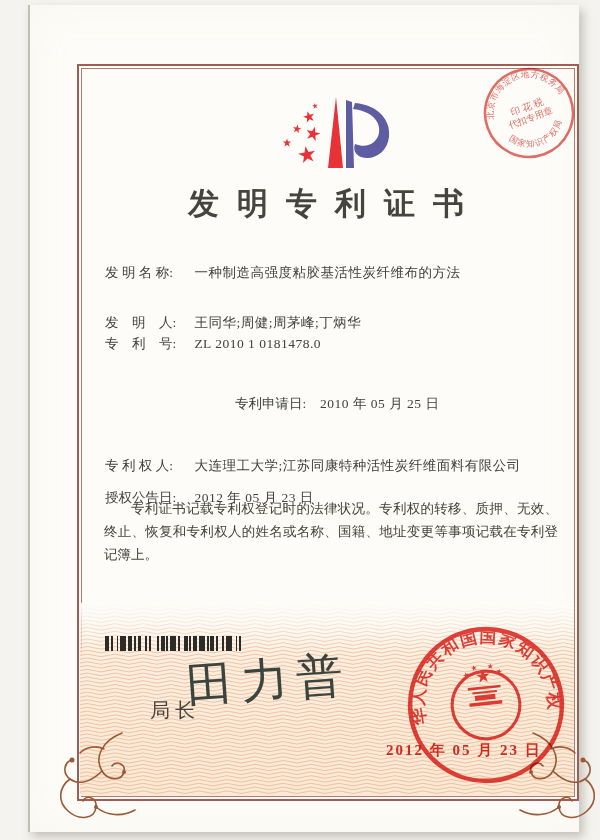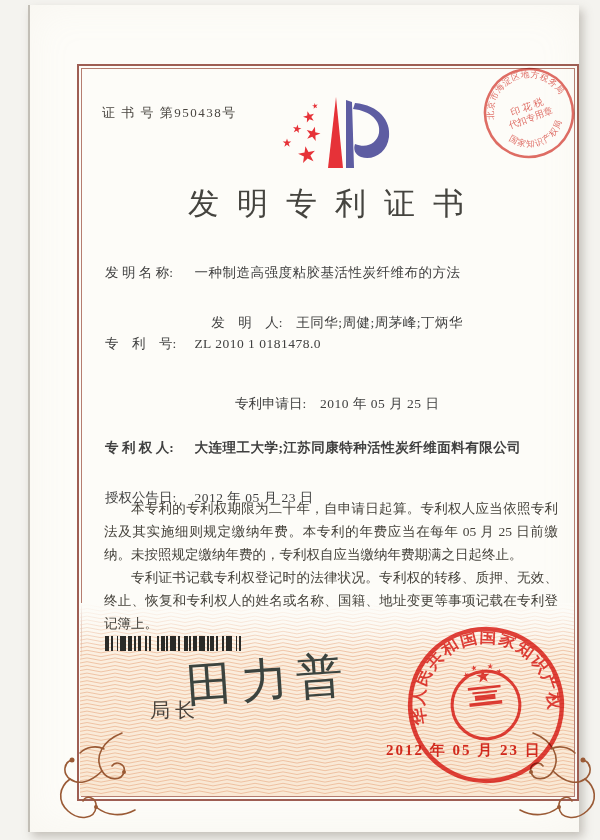--- a/index.html
+++ b/index.html
@@ -34,28 +34,28 @@
     background:linear-gradient(180deg,#fdfcf8 0%, rgba(253,252,248,0) 100%);
   }
   .cert-no{
     position:absolute;left:72px;top:99px;z-index:2;
     font-size:13px;letter-spacing:1.5px;color:#4a4641;
   }
   .logo{position:absolute;left:243px;top:82px;z-index:2;}
   .cert-title{
     position:absolute;left:47px;top:178px;width:498px;z-index:2;
     text-align:center;font-size:31px;color:#45443f;
-    letter-spacing:18px;text-indent:18px;font-weight:400;
+    letter-spacing:18px;text-indent:18px;font-weight:700;
   }
   .fields{position:absolute;left:75px;top:0;width:460px;z-index:2;}
   .field-row{position:absolute;left:0;width:460px;font-size:13.5px;color:#404040;white-space:nowrap;}
   .field-row .lab{display:inline-block;min-width:80px;}
   .field-row .val{margin-left:6px;letter-spacing:.5px;}
-  .row0{top:259px;} .row1{top:309px;text-align:center;} .row2{top:330px;}
-  .row3{top:390px;text-align:center;} .row4{top:434px;font-weight:bold;} .row5{top:484px;}
+  .row0{top:259px;} .row1{top:309px;} .row2{top:330px;}
+  .row3{top:390px;text-align:center;} .row4{top:452px;} .row5{top:484px;}
   .paras{
     position:absolute;left:74px;top:492px;width:454px;z-index:2;
     font-size:13.5px;line-height:23px;color:#45423b;text-align:justify;
   }
   .paras p{margin:0;text-indent:2em;}
   .barcode{
     position:absolute;left:75px;top:631px;width:200px;height:15px;z-index:2;
     white-space:nowrap;font-size:0;
   }
   .barcode i{display:inline-block;height:100%;background:#2b2b28;}
@@ -144,21 +144,20 @@
           <path d="M0 174.0 q7 -2.6 14 0 t14 0 t14 0 t14 0 t14 0 t14 0 t14 0 t14 0 t14 0 t14 0 t14 0 t14 0 t14 0 t14 0 t14 0 t14 0 t14 0 t14 0 t14 0 t14 0 t14 0 t14 0 t14 0 t14 0 t14 0 t14 0 t14 0 t14 0 t14 0 t14 0 t14 0 t14 0 t14 0 t14 0 t14 0 t14 0"></path>
           <path d="M0 177.8 q7 -2.6 14 0 t14 0 t14 0 t14 0 t14 0 t14 0 t14 0 t14 0 t14 0 t14 0 t14 0 t14 0 t14 0 t14 0 t14 0 t14 0 t14 0 t14 0 t14 0 t14 0 t14 0 t14 0 t14 0 t14 0 t14 0 t14 0 t14 0 t14 0 t14 0 t14 0 t14 0 t14 0 t14 0 t14 0 t14 0 t14 0"></path>
           <path d="M0 181.6 q7 -2.6 14 0 t14 0 t14 0 t14 0 t14 0 t14 0 t14 0 t14 0 t14 0 t14 0 t14 0 t14 0 t14 0 t14 0 t14 0 t14 0 t14 0 t14 0 t14 0 t14 0 t14 0 t14 0 t14 0 t14 0 t14 0 t14 0 t14 0 t14 0 t14 0 t14 0 t14 0 t14 0 t14 0 t14 0 t14 0 t14 0"></path>
           <path d="M0 185.4 q7 -2.6 14 0 t14 0 t14 0 t14 0 t14 0 t14 0 t14 0 t14 0 t14 0 t14 0 t14 0 t14 0 t14 0 t14 0 t14 0 t14 0 t14 0 t14 0 t14 0 t14 0 t14 0 t14 0 t14 0 t14 0 t14 0 t14 0 t14 0 t14 0 t14 0 t14 0 t14 0 t14 0 t14 0 t14 0 t14 0 t14 0"></path>
           <path d="M0 189.2 q7 -2.6 14 0 t14 0 t14 0 t14 0 t14 0 t14 0 t14 0 t14 0 t14 0 t14 0 t14 0 t14 0 t14 0 t14 0 t14 0 t14 0 t14 0 t14 0 t14 0 t14 0 t14 0 t14 0 t14 0 t14 0 t14 0 t14 0 t14 0 t14 0 t14 0 t14 0 t14 0 t14 0 t14 0 t14 0 t14 0 t14 0"></path>
         </g>
       </svg>
     <div class="fade"></div>
   </div>
 
-  <div class="cert-no">证 书 号 第950438号</div>
 
   <svg class="logo" width="122" height="94" viewBox="0 0 122 94" xmlns="http://www.w3.org/2000/svg">
     <defs>
       <path id="star" d="M0,-1 L0.2245,-0.309 0.9511,-0.309 0.3633,0.118 0.5878,0.809 0,0.382 -0.5878,0.809 -0.3633,0.118 -0.9511,-0.309 -0.2245,-0.309 Z"></path>
     </defs>
     <g fill="#e63238">
       <use href="#star" transform="translate(42,19) scale(3) rotate(-10)"></use>
       <use href="#star" transform="translate(36,30) scale(6) rotate(-15)"></use>
       <use href="#star" transform="translate(24,42) scale(4.5) rotate(10)"></use>
       <use href="#star" transform="translate(14,56) scale(4.5)"></use>
@@ -195,21 +194,20 @@
       <span class="lab">专 利 权 人:</span>
       <span class="val">大连理工大学;江苏同康特种活性炭纤维面料有限公司</span>
     </div>
     <div class="field-row row5">
       <span class="lab">授权公告日:</span>
       <span class="val">2012 年 05 月 23 日</span>
     </div>
   </div>
 
   <div class="paras">
-    <p>本专利的专利权期限为二十年，自申请日起算。专利权人应当依照专利法及其实施细则规定缴纳年费。本专利的年费应当在每年 05 月 25 日前缴纳。未按照规定缴纳年费的，专利权自应当缴纳年费期满之日起终止。</p>
     <p>专利证书记载专利权登记时的法律状况。专利权的转移、质押、无效、终止、恢复和专利权人的姓名或名称、国籍、地址变更等事项记载在专利登记簿上。</p>
   </div>
 
   <div class="barcode"><i style="width:3.9px;"></i><i style="width:1.9px;background:transparent;"></i><i style="width:1.9px;"></i><i style="width:3.9px;background:transparent;"></i><i style="width:1.9px;"></i><i style="width:1.9px;background:transparent;"></i><i style="width:5.8px;"></i><i style="width:1.9px;background:transparent;"></i><i style="width:3.9px;"></i><i style="width:1.9px;background:transparent;"></i><i style="width:1.9px;"></i><i style="width:1.9px;background:transparent;"></i><i style="width:3.9px;"></i><i style="width:3.9px;background:transparent;"></i><i style="width:1.9px;"></i><i style="width:1.9px;background:transparent;"></i><i style="width:1.9px;"></i><i style="width:5.8px;background:transparent;"></i><i style="width:1.9px;"></i><i style="width:1.9px;background:transparent;"></i><i style="width:3.9px;"></i><i style="width:1.9px;background:transparent;"></i><i style="width:1.9px;"></i><i style="width:1.9px;background:transparent;"></i><i style="width:5.8px;"></i><i style="width:1.9px;background:transparent;"></i><i style="width:1.9px;"></i><i style="width:3.9px;background:transparent;"></i><i style="width:3.9px;"></i><i style="width:1.9px;background:transparent;"></i><i style="width:1.9px;"></i><i style="width:1.9px;background:transparent;"></i><i style="width:3.9px;"></i><i style="width:1.9px;background:transparent;"></i><i style="width:5.8px;"></i><i style="width:1.9px;background:transparent;"></i><i style="width:1.9px;"></i><i style="width:1.9px;background:transparent;"></i><i style="width:3.9px;"></i><i style="width:1.9px;background:transparent;"></i><i style="width:1.9px;"></i><i style="width:3.9px;background:transparent;"></i><i style="width:1.9px;"></i><i style="width:1.9px;background:transparent;"></i><i style="width:5.8px;"></i><i style="width:3.9px;background:transparent;"></i><i style="width:1.9px;"></i><i style="width:1.9px;background:transparent;"></i><i style="width:1.9px;"></i><i style="width:3.9px;background:transparent;"></i></div>
 
   <div class="signer-label">局长</div>
   <div class="signature">田力普</div>
 
   <svg class="seal-office" viewBox="0 0 160 160" xmlns="http://www.w3.org/2000/svg">
     <g transform="rotate(-6 80 80)" fill="#e02b25" stroke="none" opacity="0.88">

